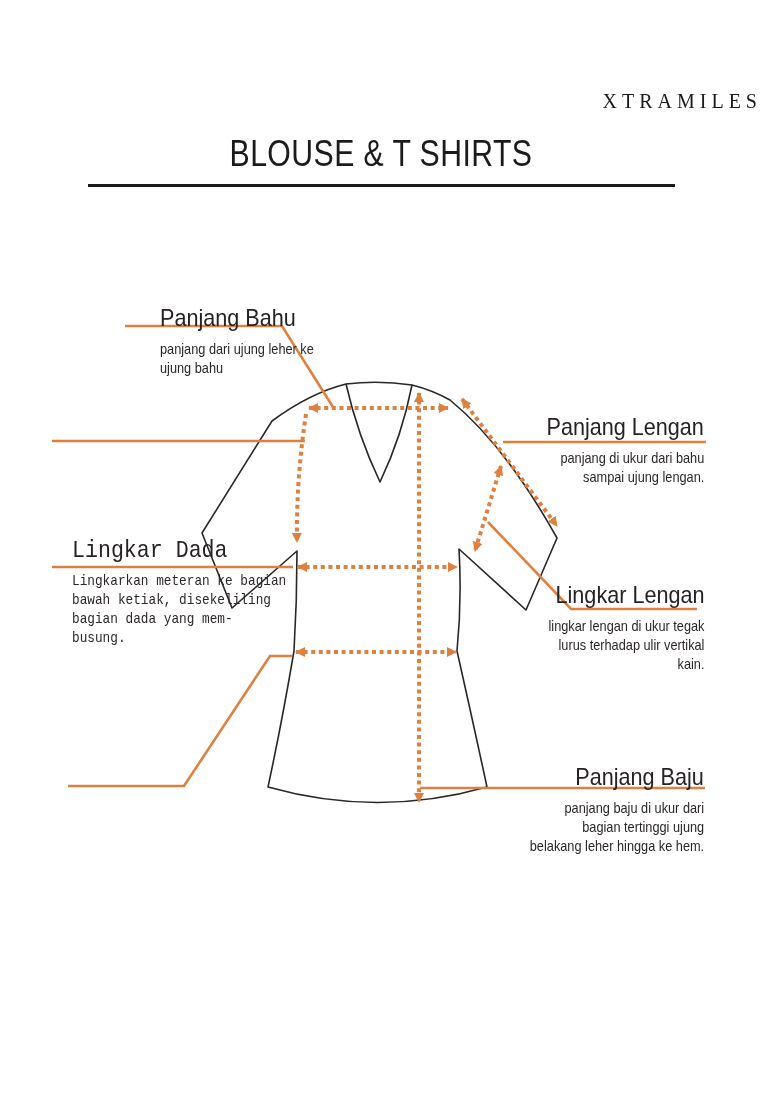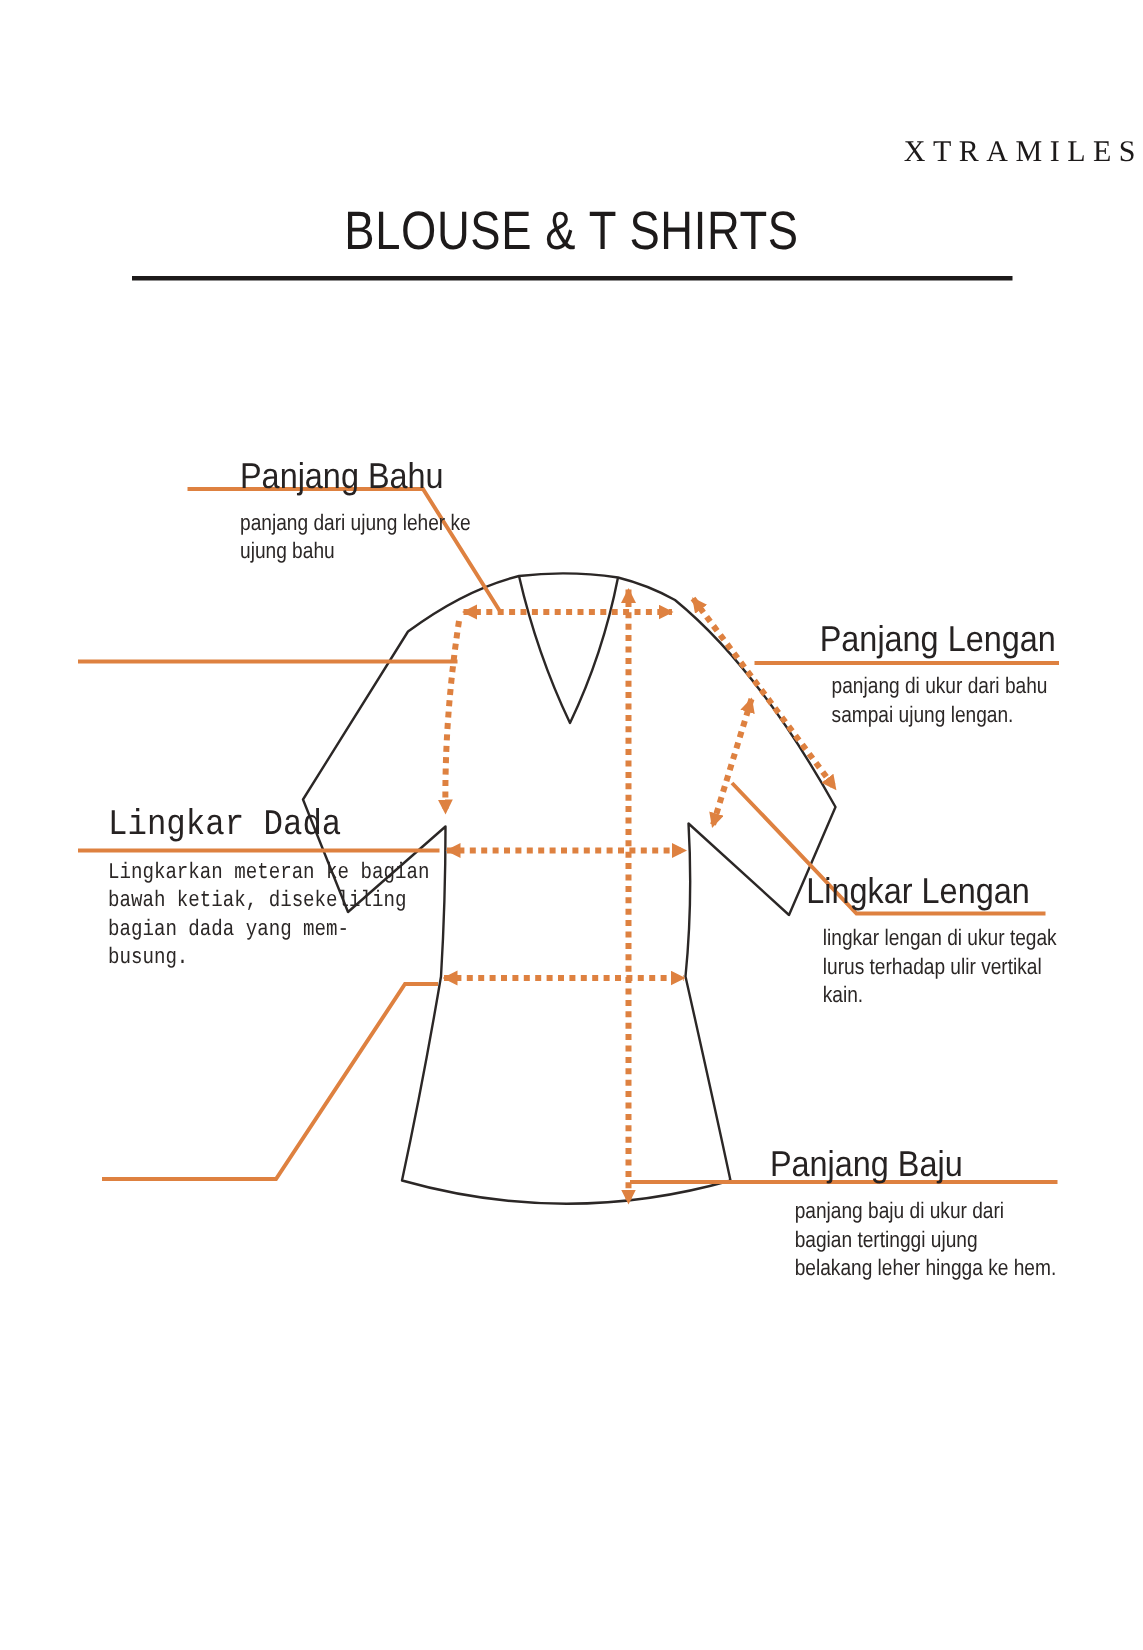--- a/index.html
+++ b/index.html
@@ -40,21 +40,21 @@
   .label .title{
     display:inline-block;font-size:24px;color:#262222;white-space:nowrap;
     transform:scaleX(0.9);line-height:1.05;
   }
   .label .desc{
     display:inline-block;margin-top:9px;font-size:15px;line-height:19px;color:#2b2726;
     white-space:pre-line;transform:scaleX(0.85);
   }
   .label.left{text-align:left;}
   .label.left .title,.label.left .desc{transform-origin:left top;}
-  .label.right{text-align:left;}
+  .label.right{text-align:right;}
   .label.right .title,.label.right .desc{transform-origin:right top;}
 
   .pos-panjang-bahu{left:125px;top:305px;margin-left:35px;}
   .pos-lingkar-kerung{left:55px;top:412px;}
   .pos-lingkar-dada{left:72px;top:538px;font-family:Liberation Mono, monospace;}
   .pos-lingkar-pinggang{left:68px;top:758px;}
   .pos-panjang-lengan{right:58px;top:414px;}
   .pos-lingkar-lengan{right:58px;top:582px;text-decoration:underline;}
   .pos-panjang-baju{right:58px;top:751px;margin-top:13px;}
 </style>

